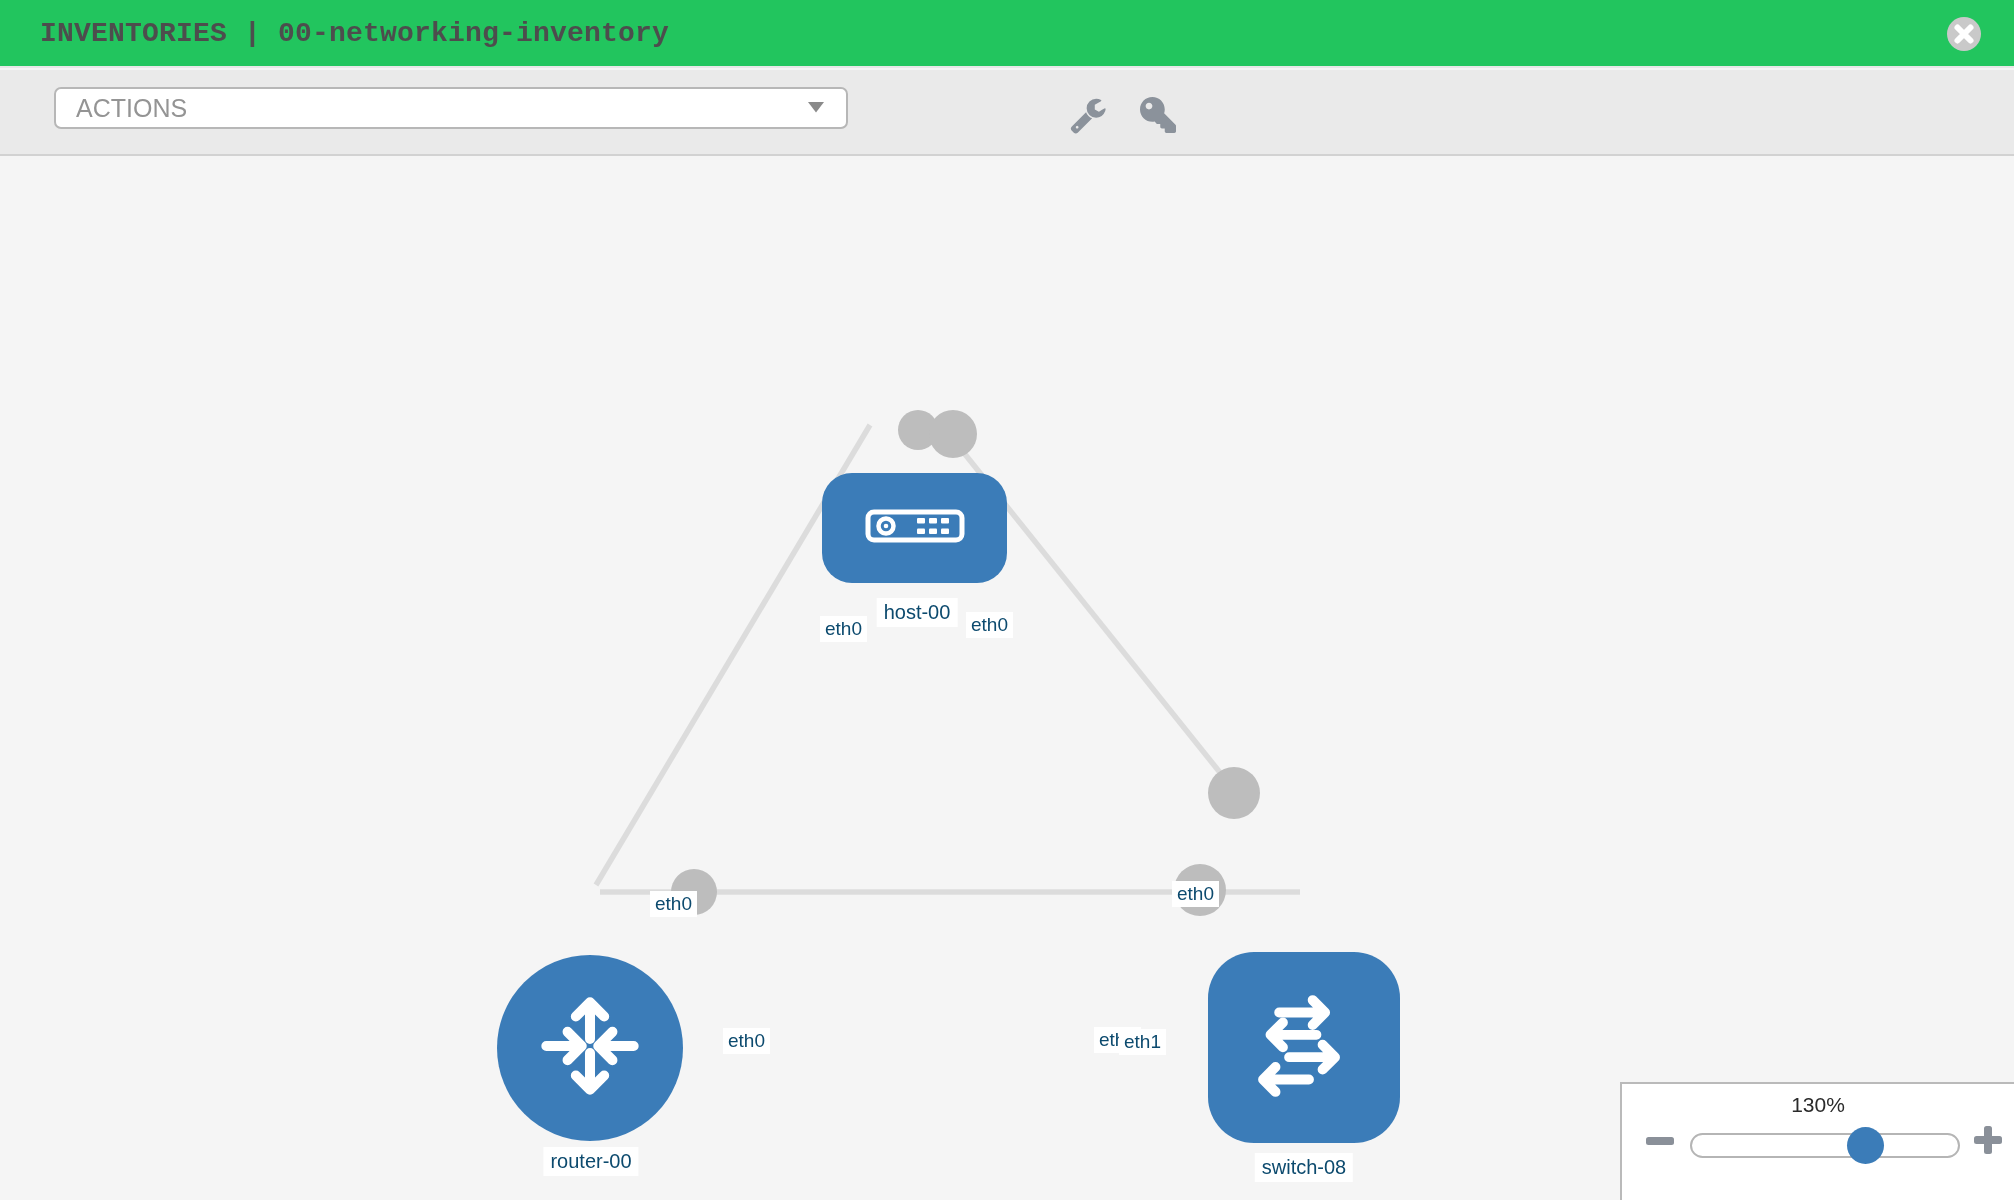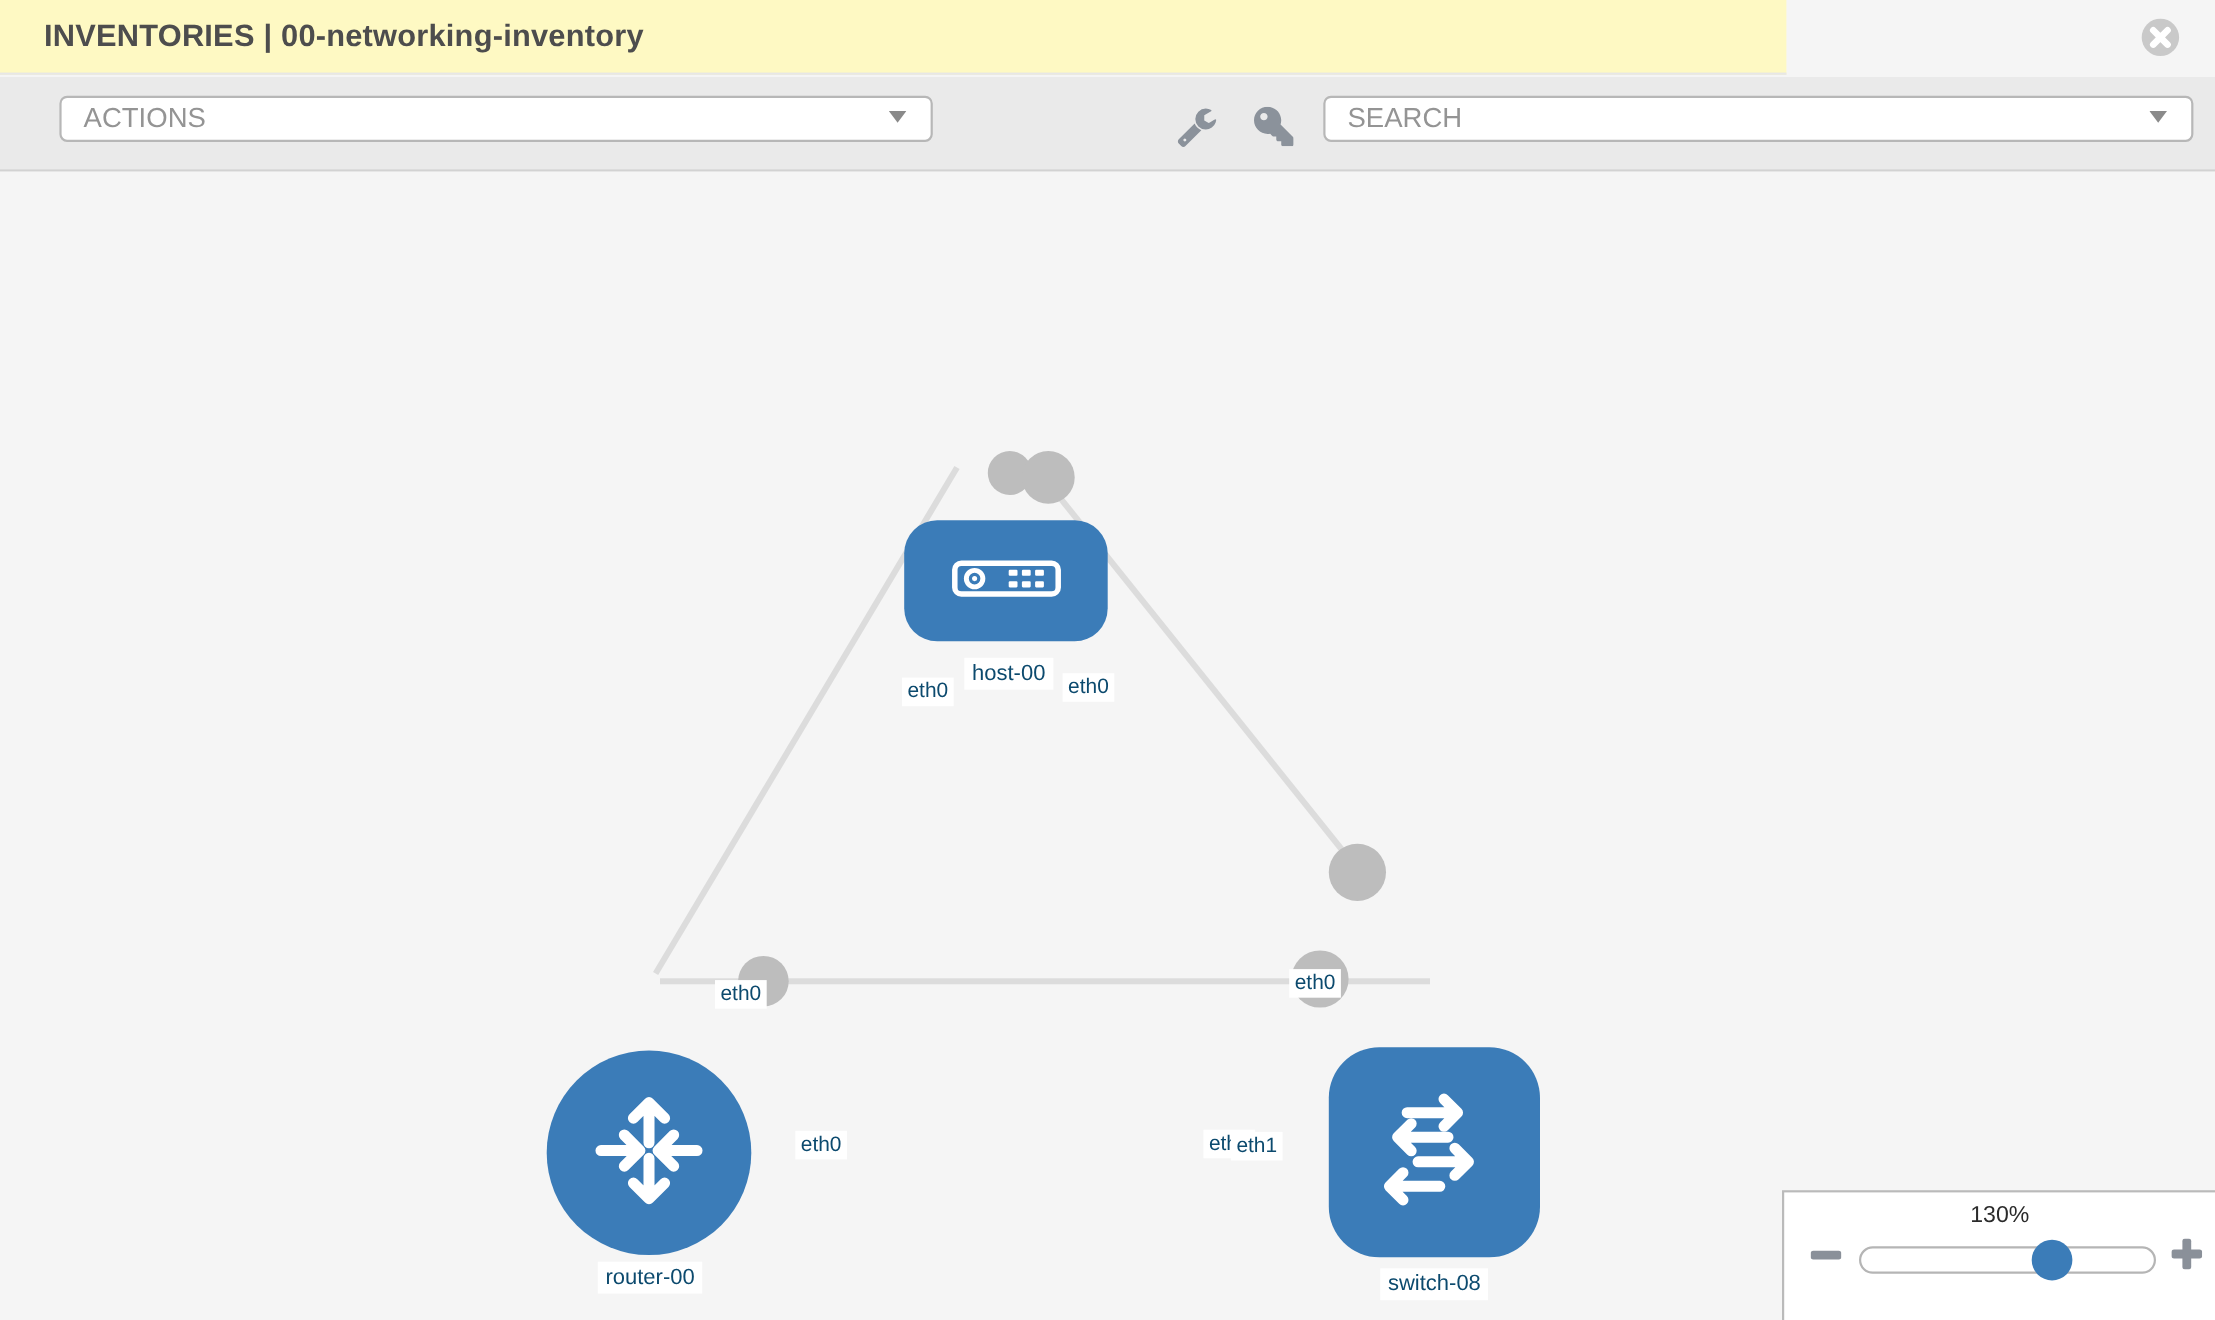--- a/index.html
+++ b/index.html
@@ -1,22 +1,22 @@
 <!DOCTYPE html>
 <html><head>
 <meta charset="utf-8">
 <style>
   * { margin:0; padding:0; box-sizing:border-box; }
   html,body { width:2014px; height:1200px; overflow:hidden; }
   body { font-family:"Liberation Sans","DejaVu Sans",sans-serif; background:#f5f5f5; }
   #app { position:relative; width:2014px; height:1200px; background:#f5f5f5; }
 
   
-  .header { position:absolute; left:0; top:0; width:1624px; height:68px;
-            background:#fef9c3; border-bottom:2px solid #e7e7e7; }
+  .header { position:absolute; left:0; top:0; width:2014px; height:68px;
+            background:#22c55e; border-bottom:2px solid #e7e7e7;font-family:Liberation Mono, monospace; }
   .page-title { position:absolute; left:40px; top:50%; transform:translateY(-50%);
                 font-size:28px; font-weight:bold; color:#4d4d4d; letter-spacing:.2px; }
   .close-btn { position:absolute; left:1944px; top:15px; width:40px; height:40px;
                border:none; background:transparent; cursor:pointer; }
 
   
   .toolbar { position:absolute; left:0; top:70px; width:2014px; height:86px;
              background:#eaeaea; border-bottom:2px solid #d2d2d2; }
   .combo { position:absolute; top:17px; height:42px; background:#ffffff;
            border:2px solid #b7b7b7; border-radius:7px; cursor:pointer; }
@@ -100,28 +100,20 @@
     <button class="tool-icon-btn tool-key">
       <span>
         <svg width="36" height="36" viewBox="0 0 512 512" fill="#8b929b">
           <g transform="scale(-1,1) translate(-512,0)">
             <path d="M512 176.001C512 273.203 433.202 352 336 352c-11.22 0-22.19-1.062-32.827-3.069l-24.012 27.014A23.999 23.999 0 0 1 261.223 384H224v40c0 13.255-10.745 24-24 24h-40v40c0 13.255-10.745 24-24 24H24c-13.255 0-24-10.745-24-24v-78.059c0-6.365 2.529-12.47 7.029-16.971l161.802-161.802C163.108 213.814 160 195.271 160 176 160 78.798 238.797.001 335.999 0 433.488-.001 512 78.511 512 176.001zM336 128c0 26.51 21.49 48 48 48s48-21.49 48-48-21.49-48-48-48-48 21.49-48 48z"></path>
           </g>
         </svg>
       </span>
     </button>
 
-    <div class="combo combo-search">
-      <span class="combo-label">SEARCH</span>
-      <span class="combo-caret">
-        <svg width="16" height="11" viewBox="0 0 16 11">
-            <path d="M0 0 H16 L8 10.5 Z" fill="#8a8a8a"></path>
-          </svg>
-      </span>
-    </div>
   </div>
 
   <div class="canvas">
 
     <svg class="edges-svg" width="2014" height="1044" viewBox="0 156 2014 1044">
 
       <line x1="870" y1="425" x2="596" y2="885" stroke="#dcdcdc" stroke-width="5.5"></line>
       <line x1="944" y1="428" x2="1242" y2="800" stroke="#dcdcdc" stroke-width="5.5"></line>
       <line x1="600" y1="892" x2="1300" y2="892" stroke="#dcdcdc" stroke-width="5.5"></line>
 

